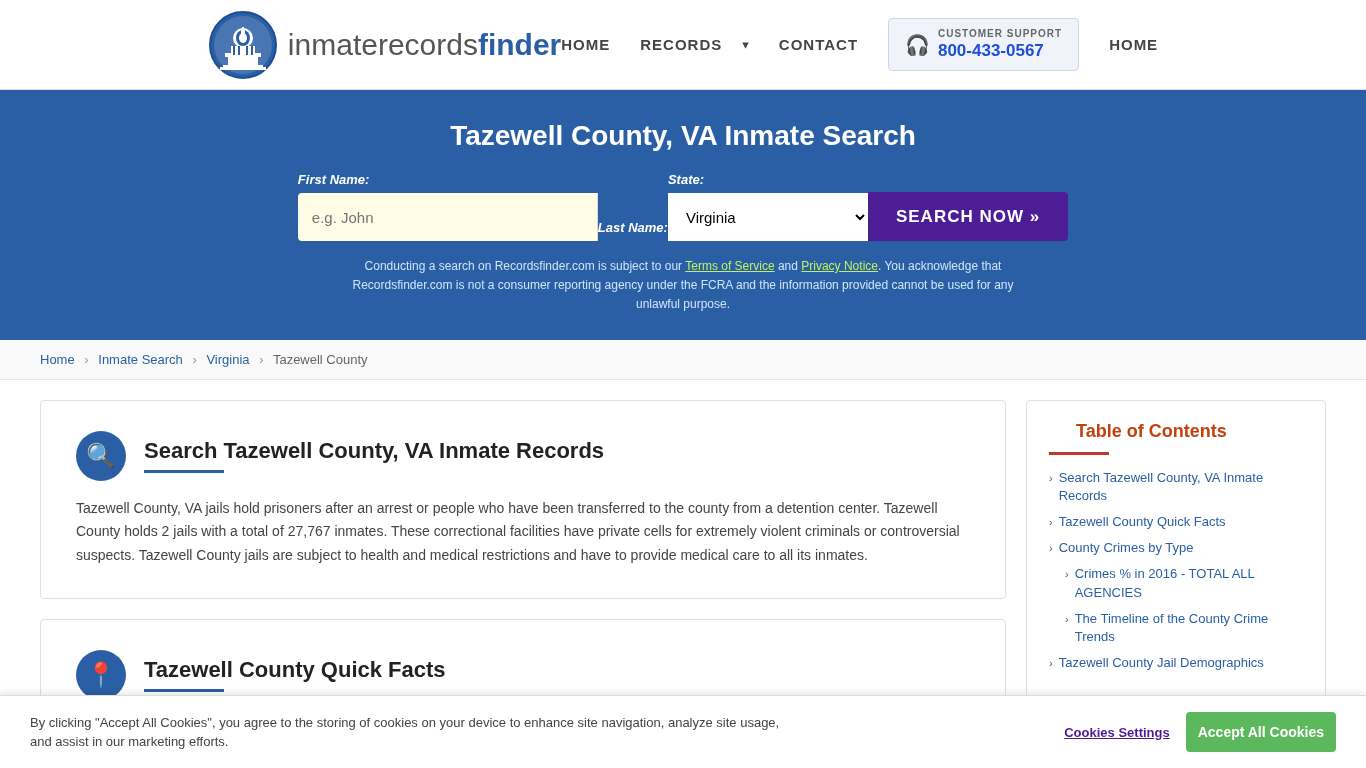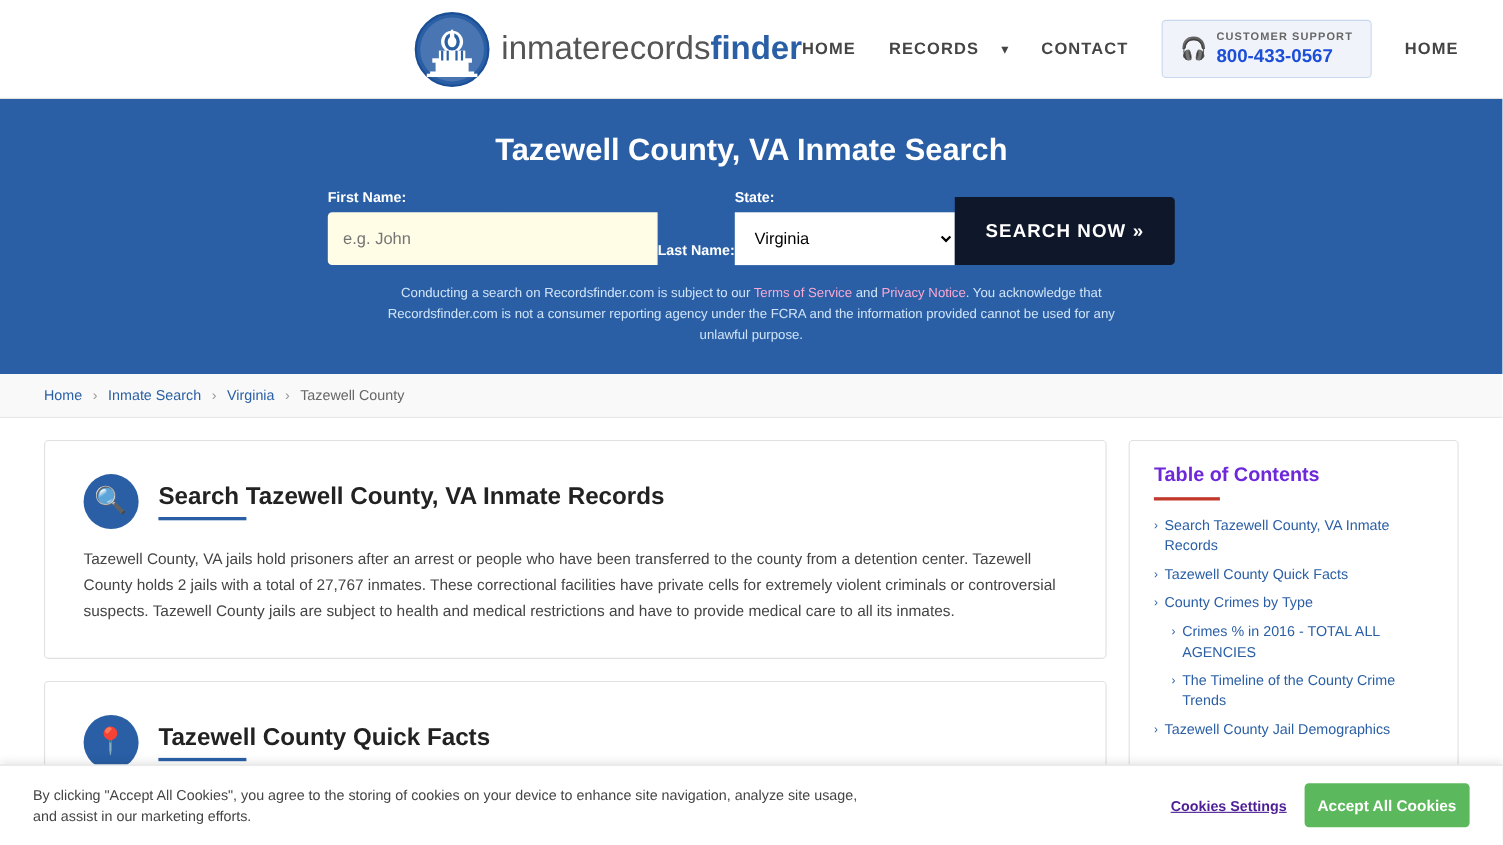--- a/index.html
+++ b/index.html
@@ -5,21 +5,21 @@
     * { margin: 0; padding: 0; box-sizing: border-box; }
     body { font-family: Arial, sans-serif; font-size: 14px; color: #333; background: #fff; width: 1366px; min-height: 768px; overflow-x: hidden; }
 
     
     #header {
       background: #fff;
       border-bottom: 1px solid #e0e0e0;
       padding: 10px 40px;
       display: flex;
       align-items: center;
-      justify-content: flex-end;
+      justify-content: center;
       height: 90px;
     }
     #logo-area {
       display: flex;
       align-items: center;
       gap: 10px;
     }
     #logo-icon {
       width: 70px;
       height: 70px;
@@ -101,20 +101,21 @@
     .form-group {
       display: flex;
       flex-direction: column;
       text-align: left;
     }
     .form-label {
       color: #fff;
       font-size: 13px;
       font-weight: 600;
       margin-bottom: 6px;
+      font-style: italic;
     }
     .form-input {
       height: 48px;
       padding: 0 14px;
       font-size: 15px;
       border: none;
       background: #fffde6;
       outline: none;
       width: 300px;
     }
@@ -127,41 +128,42 @@
       padding: 0 14px;
       font-size: 15px;
       border: none;
       background: #fff;
       outline: none;
       width: 200px;
       border-radius: 0;
       appearance: auto;
     }
     #search-btn {
-      height: 62px;
+      height: 49px;
       padding: 0 28px;
-      background: #0f172a;
+      background: #4c1d95;
       color: #fff;
       font-size: 17px;
       font-weight: 700;
       border: none;
       cursor: pointer;
       border-radius: 0 4px 4px 0;
       letter-spacing: 1px;
       white-space: nowrap;
     }
     #disclaimer {
       color: #d0e4f7;
       font-size: 12px;
       max-width: 700px;
       margin: 0 auto;
       line-height: 1.6;
     }
     #disclaimer a {
-      color: #f9a8d4;
+      color: #bef264;
+      text-decoration: underline;
     }
 
     
     #breadcrumb {
       padding: 12px 40px;
       background: #f9f9f9;
       border-bottom: 1px solid #e8e8e8;
       font-size: 13px;
       color: #666;
     }
@@ -242,22 +244,23 @@
     
     #toc-card {
       border: 1px solid #e0e0e0;
       border-radius: 4px;
       padding: 20px 22px;
       background: #fff;
     }
     #toc-title {
       font-size: 18px;
       font-weight: 700;
-      color: #6d28d9;
+      color: #c2410c;
       margin-bottom: 10px;
+      margin-left: 27px;
     }
     #toc-underline {
       width: 60px;
       height: 3px;
       background: #c0392b;
       margin-bottom: 14px;
     }
     .toc-item {
       display: flex;
       align-items: flex-start;

